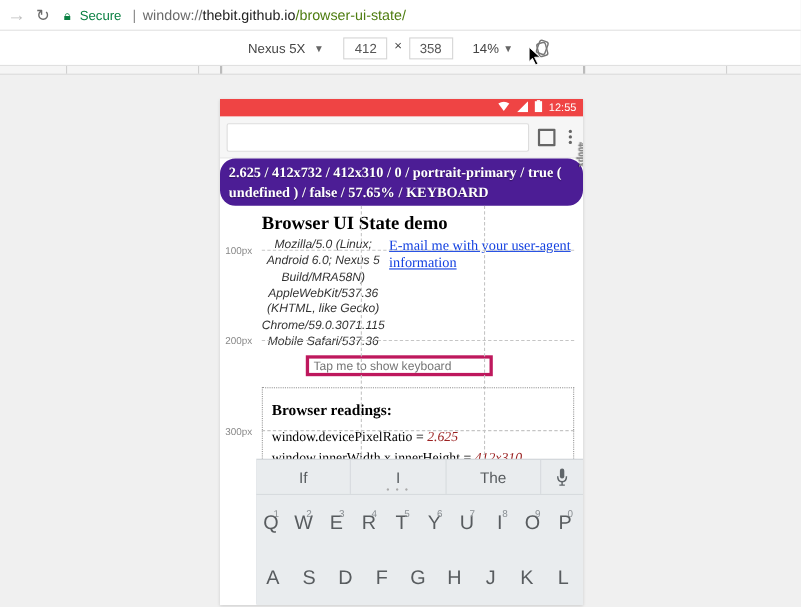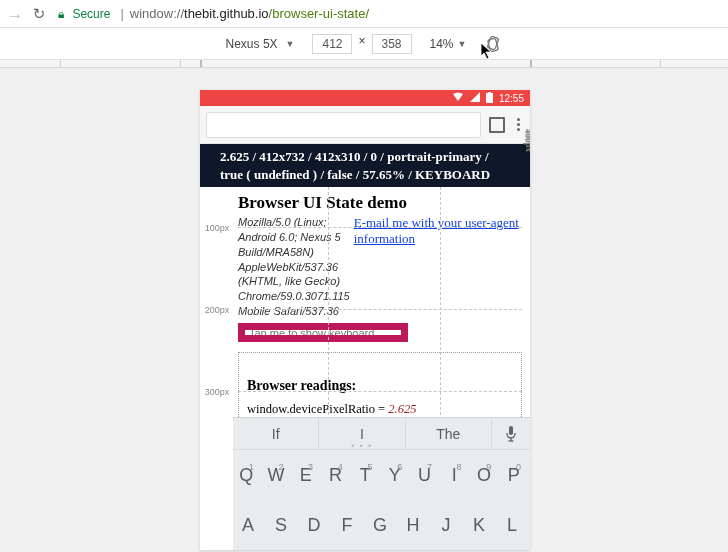--- a/index.html
+++ b/index.html
@@ -107,69 +107,72 @@
     border-radius:2px;
   }
   .tabs-icon {
     width:16px; height:16px; border:2px solid #666; border-radius:1px;
   }
   .menu-dots { display:flex; flex-direction:column; gap:2px; padding:0 4px;}
   .menu-dots span { width:3px; height:3px; background:#666; border-radius:50%; }
 
   
   .summary-bar {
-    background:#0f172a; color:#fff; font-family:Georgia,serif;
+    background:#4c1d95; color:#fff; font-family:Georgia,serif;
     font-weight:bold; font-size:13px; line-height:1.35;
-    padding:4px 20px;
+    padding:4px 8px;
     text-shadow:0 1px 1px rgba(0,0,0,0.4);
     position:relative;
+    border-radius:14px;
   }
 
   
   .content {
     padding:0 8px 0 38px;
     font-size:12px;
     position:relative;
     color:#000;
     overflow:hidden;
   }
   .content h2 {
     font-family:Georgia,serif;
     font-size:17px;
     margin:6px 0 2px;
   }
   .ua-wrap { display:flex; align-items:flex-start; gap:4px; }
   .ua {
     font-style:italic; color:#333; font-size:11px; line-height:1.35;
     flex:1;
+    text-align:center;
   }
   .email-link {
     color:#1341e1; text-decoration:underline;
     font-family:Georgia,serif; font-size:13px;
     text-align:left; min-width:128px;
   }
 
   .kbd-input {
     margin-top:4px;
     width:170px; height:19px;
-    border:7px solid #be185d;
+    border:3px solid #be185d;
     background:#fff; font-size:11px; color:#666;
     padding:0 4px;
+    margin-left:40px;
   }
 
   .readings-box {
     margin-top:10px;
     border:1px dotted #999;
     padding:6px 8px 10px;
     font-family:Georgia,serif;
     font-size:12.5px;
     line-height:1.5;
   }
   .readings-box h3 {
-    margin:16px 0 4px;
+    margin:4px 0 4px;
     font-size:14px;
   }
   .val-red { color:#9b2222;font-style:italic; }
 
   
   .px-label {
     position:absolute; font-size:9px; color:#888;
     width:34px; text-align:center;
   }
 

